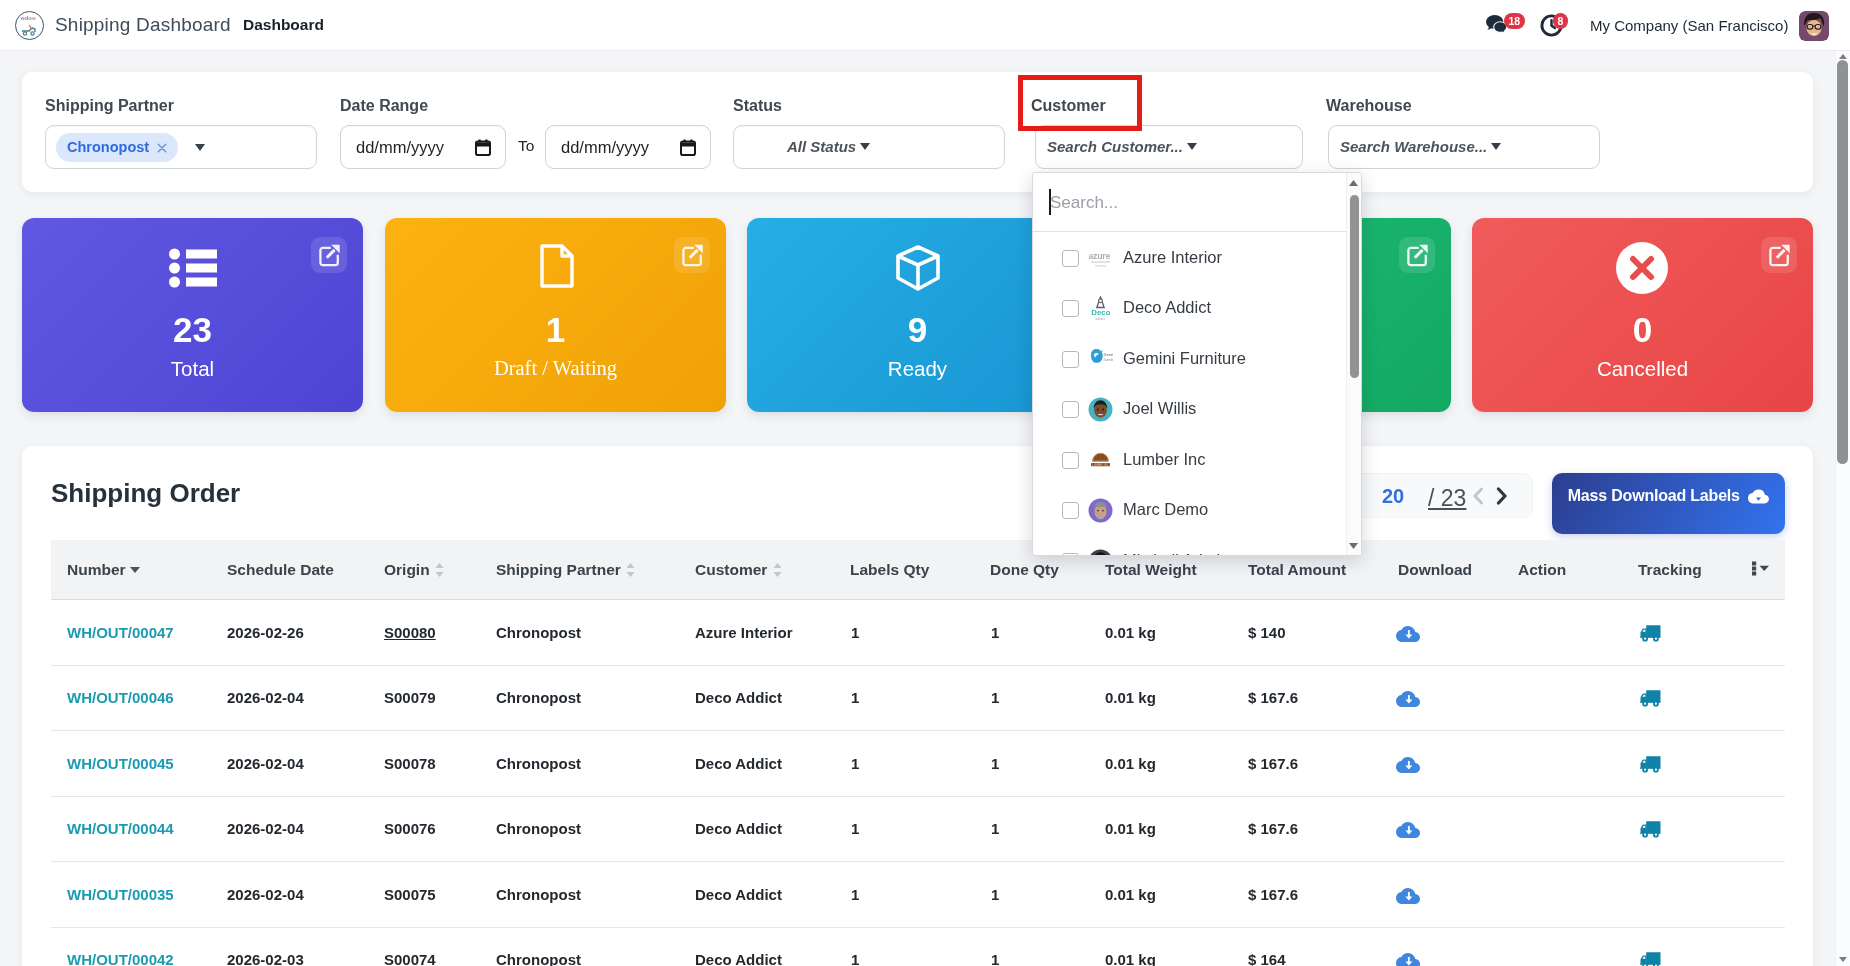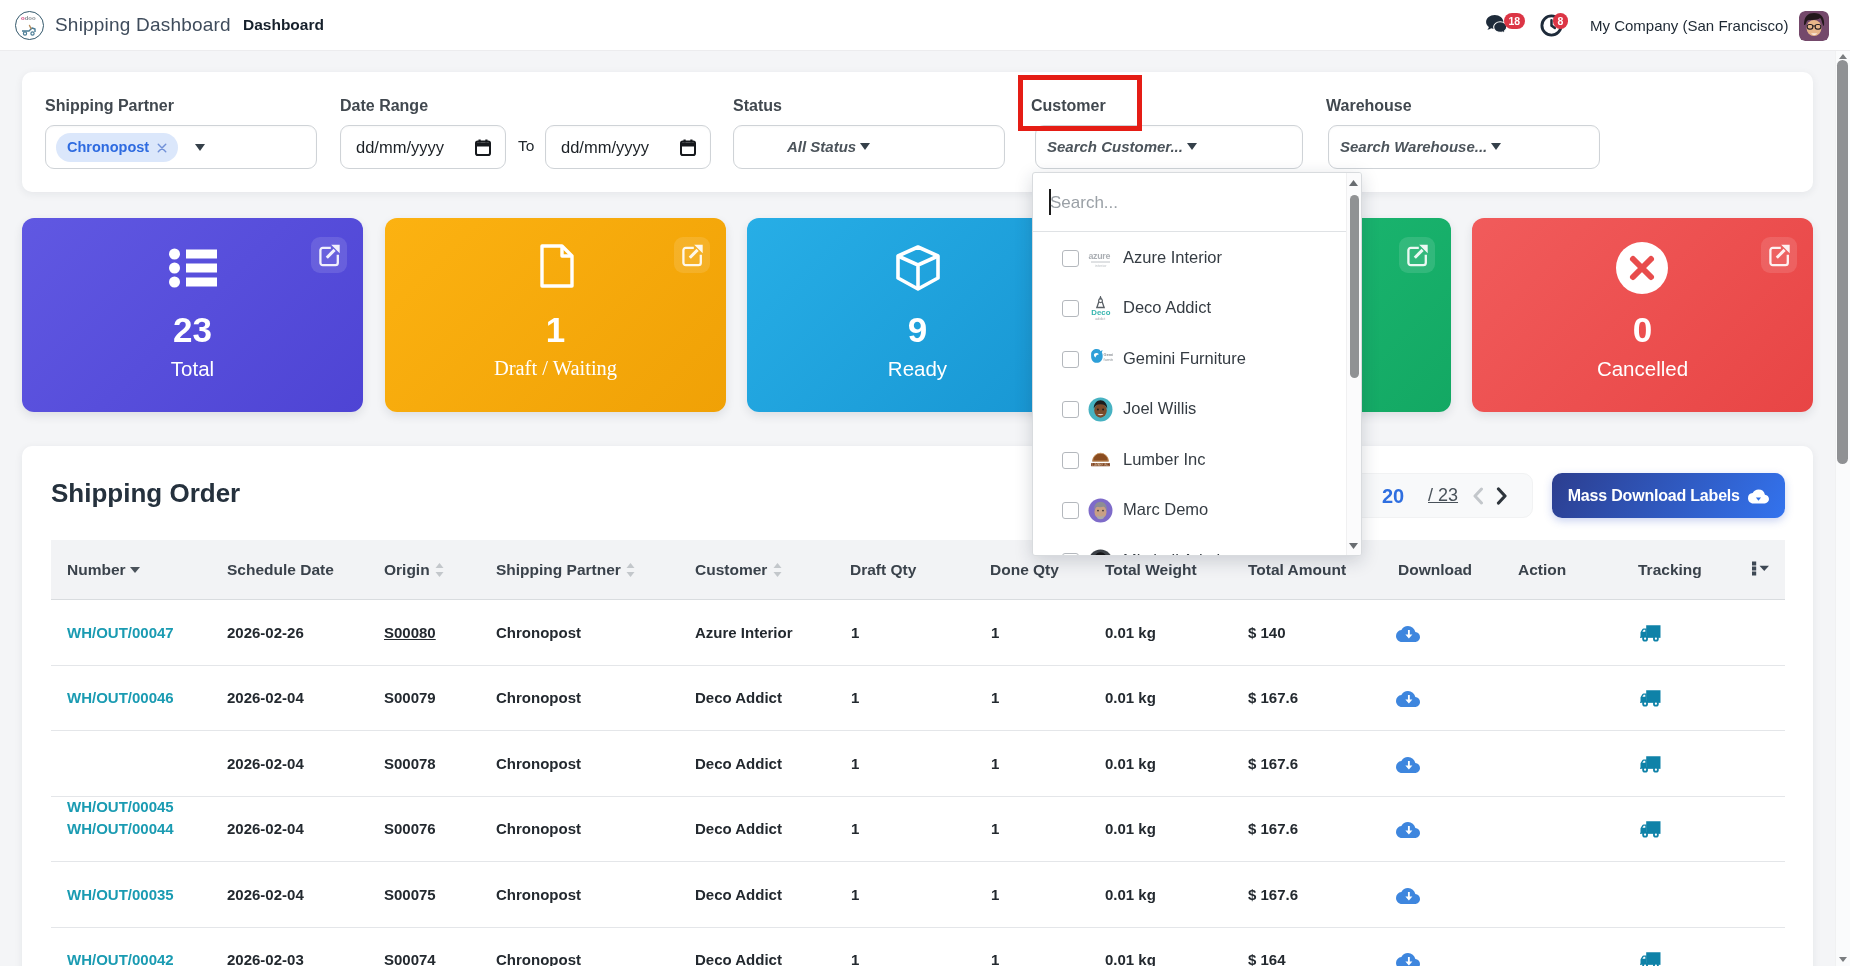--- a/index.html
+++ b/index.html
@@ -36,21 +36,21 @@
 
 .scard { position:absolute; top:218px; width:341px; height:194px; border-radius:12px; color:#fff; text-align:center; box-shadow:0 4px 10px rgba(30,40,60,0.10);}
 .scard .num { position:absolute; left:0; right:0; top:310px; font-size:35px; font-weight:bold; }
 .scard .lbl { position:absolute; left:0; right:0; top:357px; font-size:20.5px; font-weight:500; }
 .exlink { position:absolute; top:19px; right:16px; width:36px; height:36px; }
 
 
 #order-card { left:22px; top:446px; width:1791px; height:534px; background:#fff; border-radius:10px; box-shadow:0 2px 8px rgba(30,40,60,0.07); }
 #order-title { left:51px; top:478px; font-size:26px; font-weight:bold; color:#25313d; }
 #pagebox { left:1340px; top:473px; width:193px; height:45px; background:#f8f9fa; border:1px solid #f1f2f3; border-radius:10px; }
-#massbtn { left:1552px; top:473px; width:233px; height:45px; border-radius:10px; background:linear-gradient(120deg,#2c3e8f 0%,#3373ee 100%); color:#fff; font-size:16px; letter-spacing:-0.2px; font-weight:bold; text-align:center; line-height:45px; box-shadow:0 3px 8px rgba(45,80,200,0.25);}
+#massbtn { left:1552px; top:473px; width:233px; height:61px; border-radius:10px; background:linear-gradient(120deg,#2c3e8f 0%,#3373ee 100%); color:#fff; font-size:16px; letter-spacing:-0.2px; font-weight:bold; text-align:center; line-height:45px; box-shadow:0 3px 8px rgba(45,80,200,0.25);}
 
 
 #thead { left:51px; top:540px; width:1734px; height:59px; background:#f2f3f5; }
 .th { position:absolute; top:561px; font-size:15.5px; font-weight:bold; color:#3a424b; white-space:nowrap;}
 .td { position:absolute; font-size:15px; font-weight:bold; color:#23292f; white-space:nowrap; }
 .tlink { color:#1a9bb2; }
 .rowline { position:absolute; left:51px; width:1734px; height:1px; background:#e4e6e9; }
 
 
 #dropdown { left:1032px; top:172px; width:330px; height:384px; background:#fff; border:1px solid #d8dbde; border-radius:3px; box-shadow:0 5px 18px rgba(30,40,60,0.18); z-index:50; overflow:hidden;}
@@ -205,21 +205,21 @@
       <path d="M15.8 20.7l7.8-7.8" fill="none" stroke="#fff" stroke-width="3"></path>
       <path d="M20.2 7.8h8.5v8.5z" fill="#fff"></path>
     </g>
   </defs>
 </svg>
 
 <div id="order-card" class="abs"></div>
 <div id="order-title" class="abs">Shipping Order</div>
 <div id="pagebox" class="abs"></div>
 <div class="abs" style="left:1382px;top:485px;font-size:20px;font-weight:bold;color:#2f6fe0;">20</div>
-<div class="abs" style="left:1428px;top:485px;font-size:18px;color:#49525a;text-decoration:underline;">/ 23</div>
+<div class="abs" style="left:1428px;top:485px;font-size:23px;color:#49525a;text-decoration:underline;">/ 23</div>
 <svg class="abs" style="left:1472px;top:487px;" width="12" height="18" viewBox="0 0 12 18">
     <path d="M9.5 2L3 9l6.5 7" fill="none" stroke="#c3c7cb" stroke-width="3" stroke-linecap="round" stroke-linejoin="round"></path>
   </svg>
 <svg class="abs" style="left:1496px;top:487px;" width="12" height="18" viewBox="0 0 12 18">
     <path d="M2.5 2L9 9l-6.5 7" fill="none" stroke="#2e353c" stroke-width="3.2" stroke-linecap="round" stroke-linejoin="round"></path>
   </svg>
 <div id="massbtn" class="abs">Mass Download Labels&nbsp;&nbsp;<svg width="21" height="16" viewBox="0 0 24 17" style="vertical-align:-3px;">
       <path fill="#fff" d="M19.35 7.04A7.49 7.49 0 0 0 12 1 7.48 7.48 0 0 0 5.35 5.04 5.99 5.99 0 0 0 0 11c0 3.31 2.69 6 6 6h13c2.76 0 5-2.24 5-5 0-2.64-2.05-4.78-4.65-4.96z"></path>
       <path fill="#3170e8" d="M12 4.8v5H9.2l2.8 3.4 2.8-3.4H12v-5z" transform="scale(1.05) translate(-0.6,0)"></path>
     </svg></div>
@@ -232,21 +232,21 @@
       <path d="M5.5 14l-4-5h8z" fill="#c3c7cb"></path>
     </svg></div>
 <div class="th" style="left:496px;">Shipping Partner <svg width="11" height="14" viewBox="0 0 11 14" style="vertical-align:-2px;">
       <path d="M5.5 0l4 5h-8z" fill="#c3c7cb"></path>
       <path d="M5.5 14l-4-5h8z" fill="#c3c7cb"></path>
     </svg></div>
 <div class="th" style="left:695px;">Customer <svg width="11" height="14" viewBox="0 0 11 14" style="vertical-align:-2px;">
       <path d="M5.5 0l4 5h-8z" fill="#c3c7cb"></path>
       <path d="M5.5 14l-4-5h8z" fill="#c3c7cb"></path>
     </svg></div>
-<div class="th" style="left:850px;">Draft Qty</div>
+<div class="th" style="left:850px;">Labels Qty</div>
 <div class="th" style="left:990px;">Done Qty</div>
 <div class="th" style="left:1105px;">Total Weight</div>
 <div class="th" style="left:1248px;">Total Amount</div>
 <div class="th" style="left:1398px;">Download</div>
 <div class="th" style="left:1518px;">Action</div>
 <div class="th" style="left:1638px;">Tracking</div>
 <svg class="abs" style="left:1752px;top:561px;" width="18" height="15" viewBox="0 0 18 15">
   <rect x="0" y="0.5" width="4.2" height="4" fill="#3e4854"></rect>
   <rect x="0" y="5.5" width="4.2" height="4" fill="#3e4854"></rect>
   <rect x="0" y="10.5" width="4.2" height="4" fill="#3e4854"></rect>
@@ -296,21 +296,21 @@
 <div class="td" style="left:991px;top:689px;">1</div>
 <div class="td" style="left:1105px;top:689px;">0.01 kg</div>
 <div class="td" style="left:1248px;top:689px;">$ 167.6</div>
 <svg class="abs" style="left:1396px;top:690px;" width="24" height="17" viewBox="0 0 24 17">
     <use href="#cloudicon"></use>
   </svg>
 <svg class="abs" style="left:1640px;top:690px;" width="21" height="17" viewBox="0 0 21 16.5">
     <use href="#truckicon"></use>
   </svg>
 
-<div class="td" style="left:67px;top:755px;margin-top:43px;"><span class="tlink">WH/OUT/00045</span></div>
+<div class="td" style="left:67px;top:755px;"><span class="tlink">WH/OUT/00045</span></div>
 <div class="td" style="left:227px;top:755px;">2026-02-04</div>
 <div class="td" style="left:384px;top:755px;">S00078</div>
 <div class="td" style="left:496px;top:755px;">Chronopost</div>
 <div class="td" style="left:695px;top:755px;">Deco Addict</div>
 <div class="td" style="left:851px;top:755px;">1</div>
 <div class="td" style="left:991px;top:755px;">1</div>
 <div class="td" style="left:1105px;top:755px;">0.01 kg</div>
 <div class="td" style="left:1248px;top:755px;">$ 167.6</div>
 <svg class="abs" style="left:1396px;top:756px;" width="24" height="17" viewBox="0 0 24 17">
     <use href="#cloudicon"></use>

